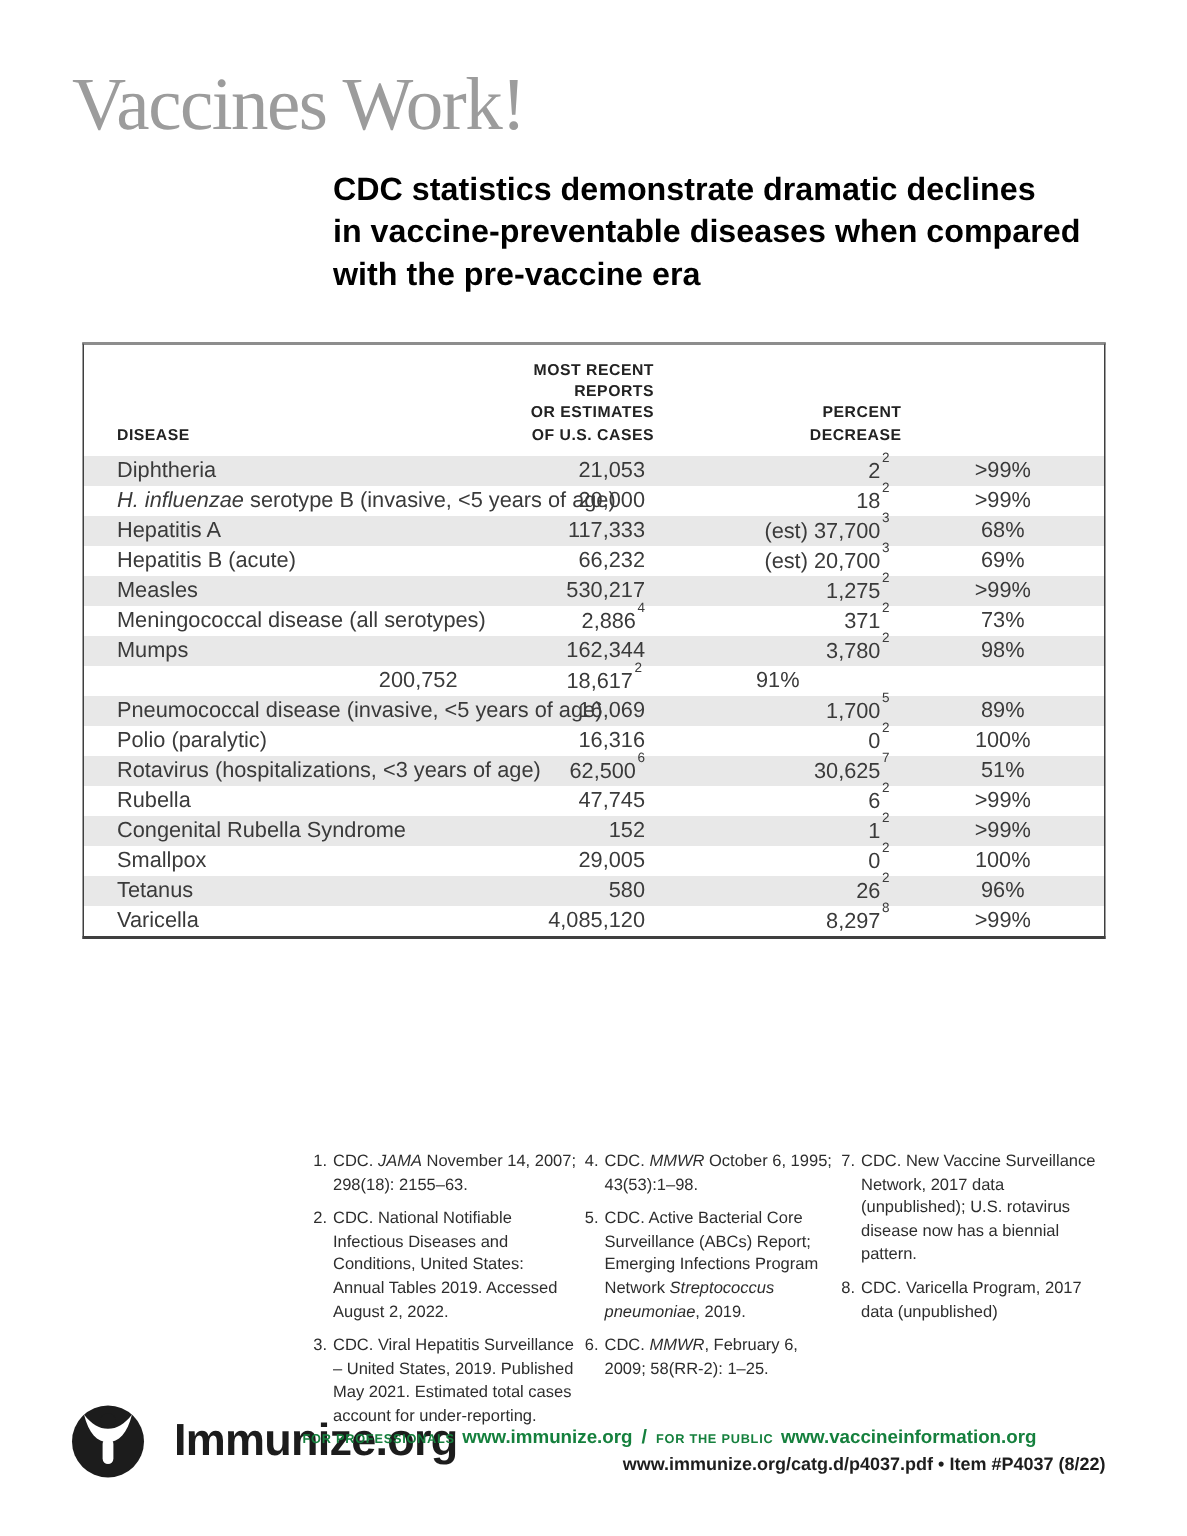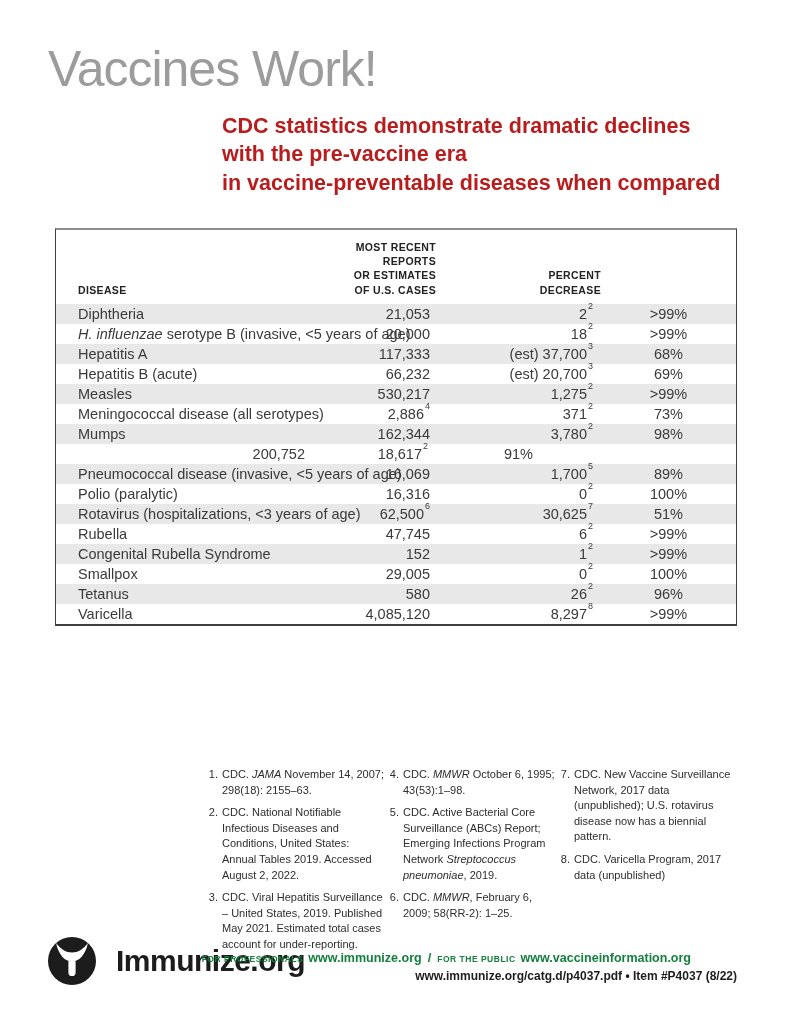--- a/index.html
+++ b/index.html
@@ -5,25 +5,25 @@
   * { margin:0; padding:0; box-sizing:border-box; }
   html,body { background:#ffffff; }
   .page {
     position:relative; width:791px; height:1024px; background:#fff;
     font-family:"Liberation Sans", sans-serif; color:#2f2f2f; overflow:hidden;
   }
 
   
   .title {
     position:absolute; left:48px; top:40px;
-    font-size:50px; font-weight:normal; color:#9c9c9c; letter-spacing:-1px;
+    font-size:50px; font-weight:normal; color:#9c9c9c; letter-spacing:-1px;font-family:Liberation Serif, serif;
   }
   .subtitle {
     position:absolute; left:222px; top:112px; width:540px;
-    font-size:21.5px; font-weight:bold; color:#b91c1c; line-height:1.32;
+    font-size:21.5px; font-weight:bold; color:#000000; line-height:1.32;
   }
 
   
   .table {
     position:absolute; left:55px; top:228px; width:682px;
     border-top:2.5px solid #8d8d8d; border-bottom:2px solid #3f3f3f;
     border-left:1px solid #3f3f3f; border-right:1px solid #3f3f3f;
   }
   .thead, .tr { display:grid; grid-template-columns:255px 125px 165px 135px; }
   .thead { align-items:end; padding:10px 0 7px 0; min-height:66px; }
@@ -66,22 +66,22 @@
 </style>
 </head>
 <body>
 
 <div class="page">
 
   <div class="title">Vaccines Work!</div>
 
   <div class="subtitle">
     <div>CDC statistics demonstrate dramatic declines</div>
+    <div>in vaccine-preventable diseases when compared</div>
     <div>with the pre-vaccine era</div>
-    <div>in vaccine-preventable diseases when compared</div>
   </div>
 
   <div class="table">
     <div class="thead">
       <div class="th th-disease">DISEASE</div>
       <div class="th th-recent">
         <div>MOST RECENT</div>
         <div>REPORTS</div>
         <div>OR ESTIMATES</div>
         <div>OF U.S. CASES</div>

